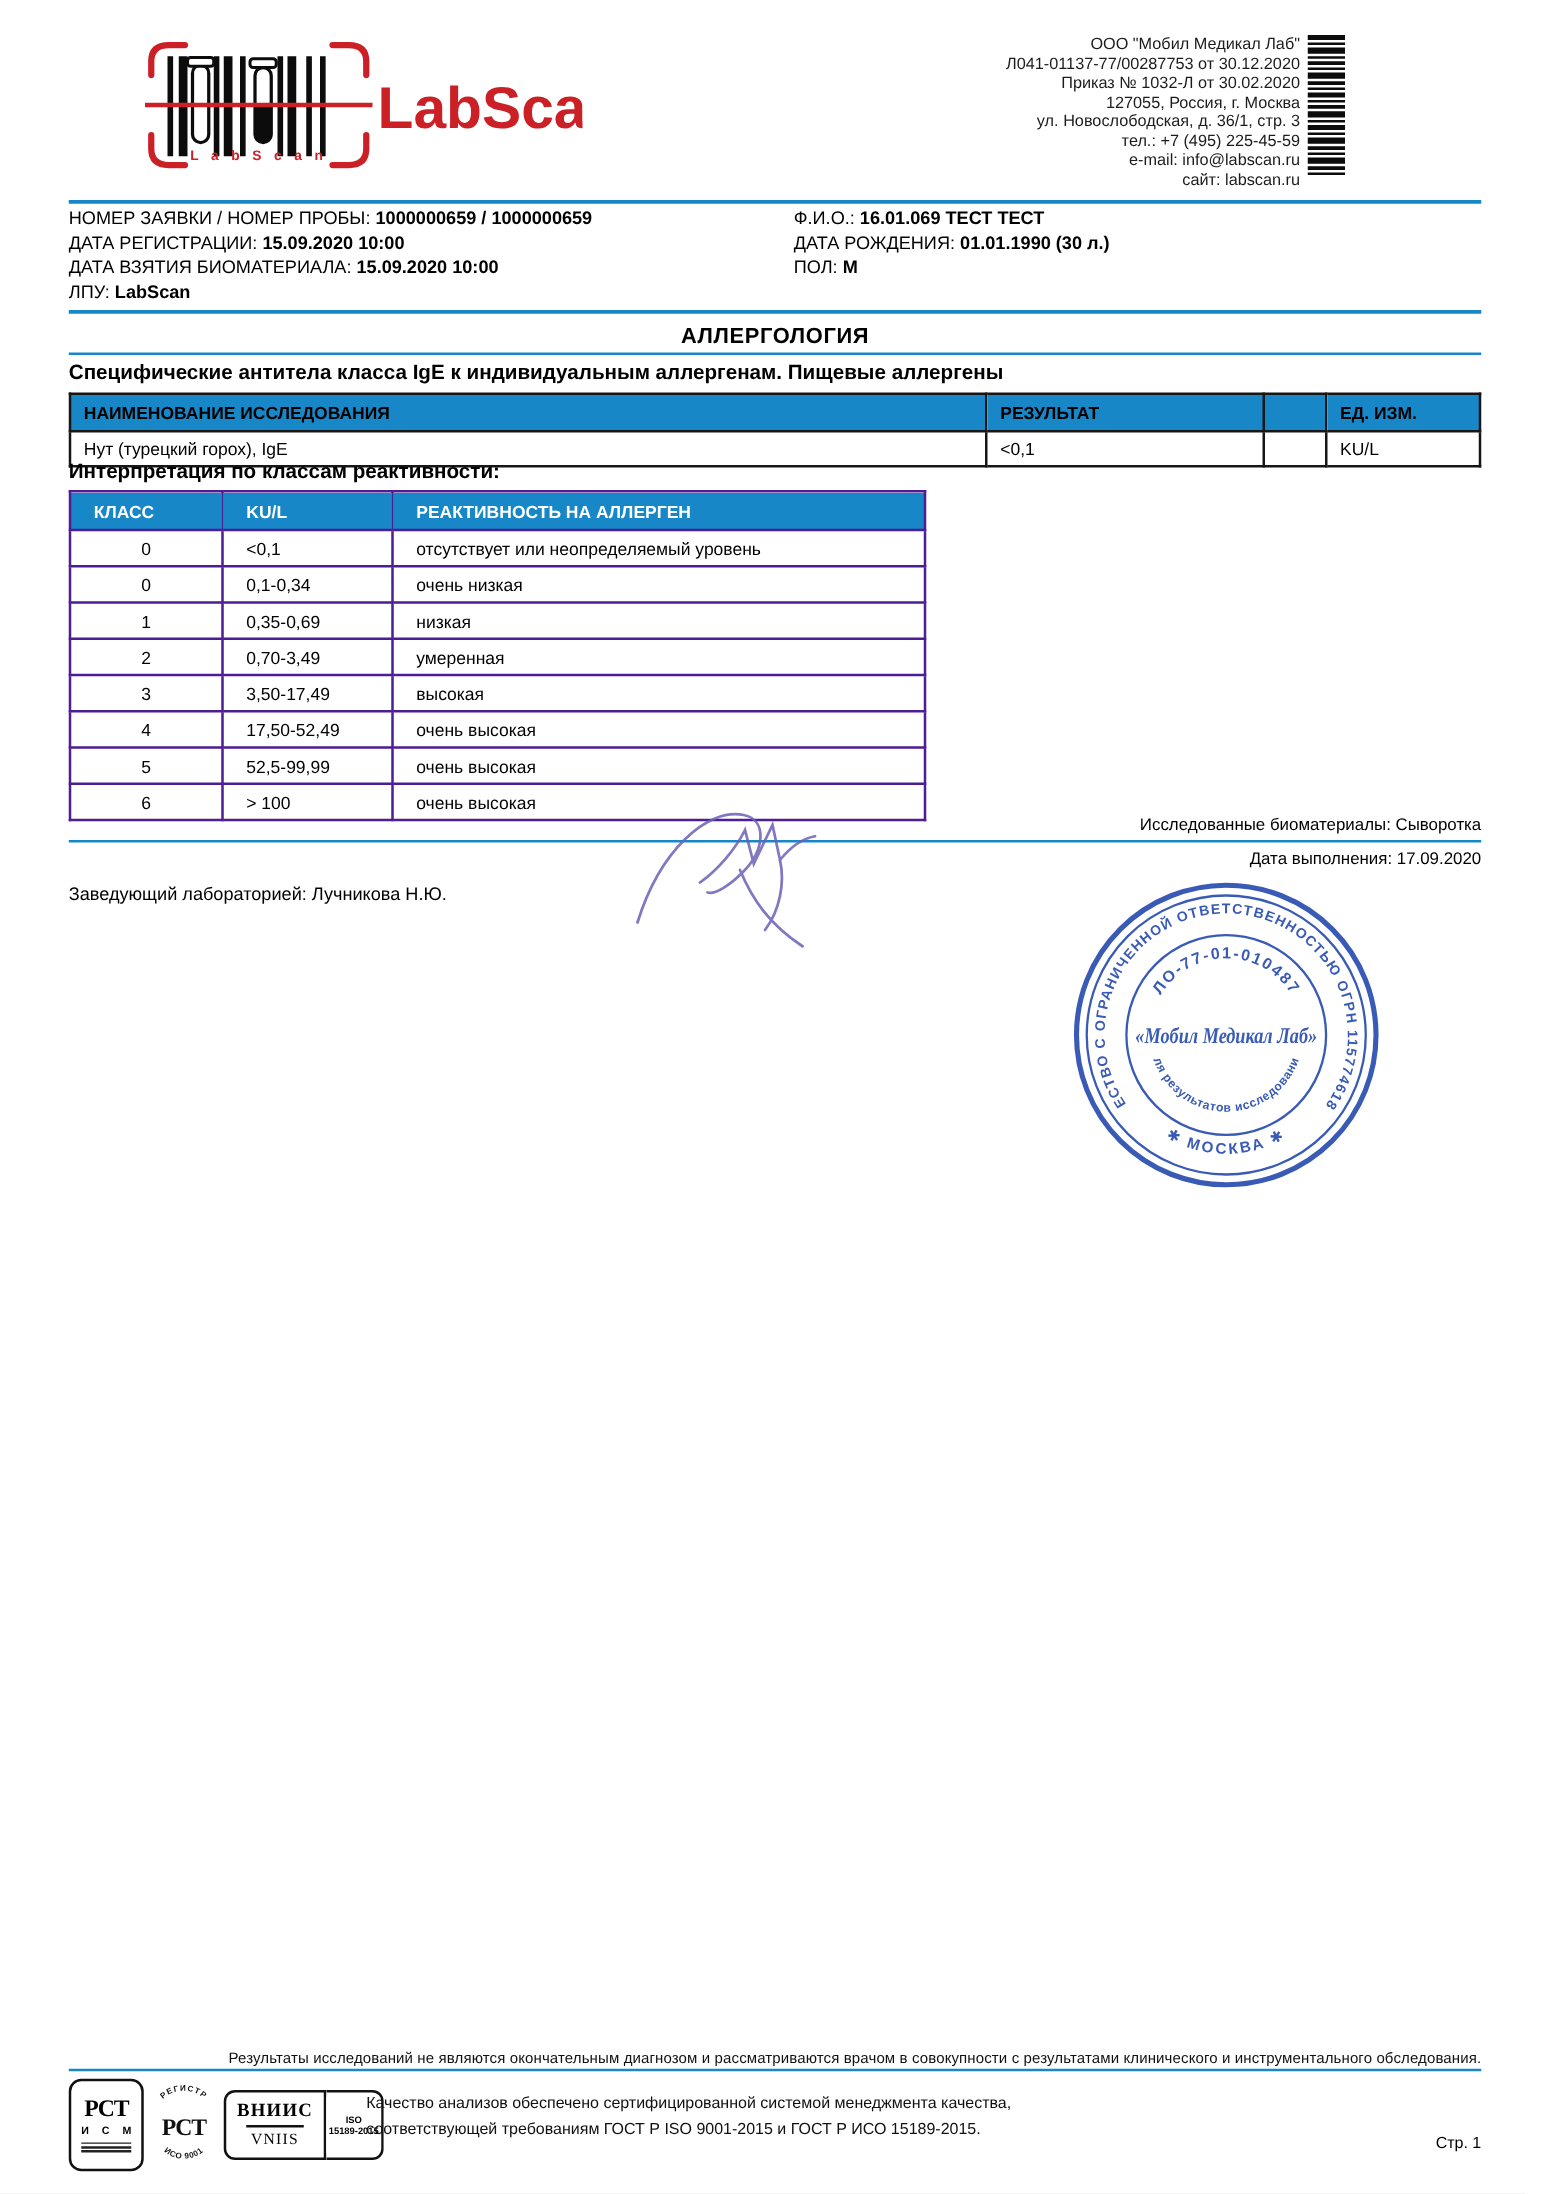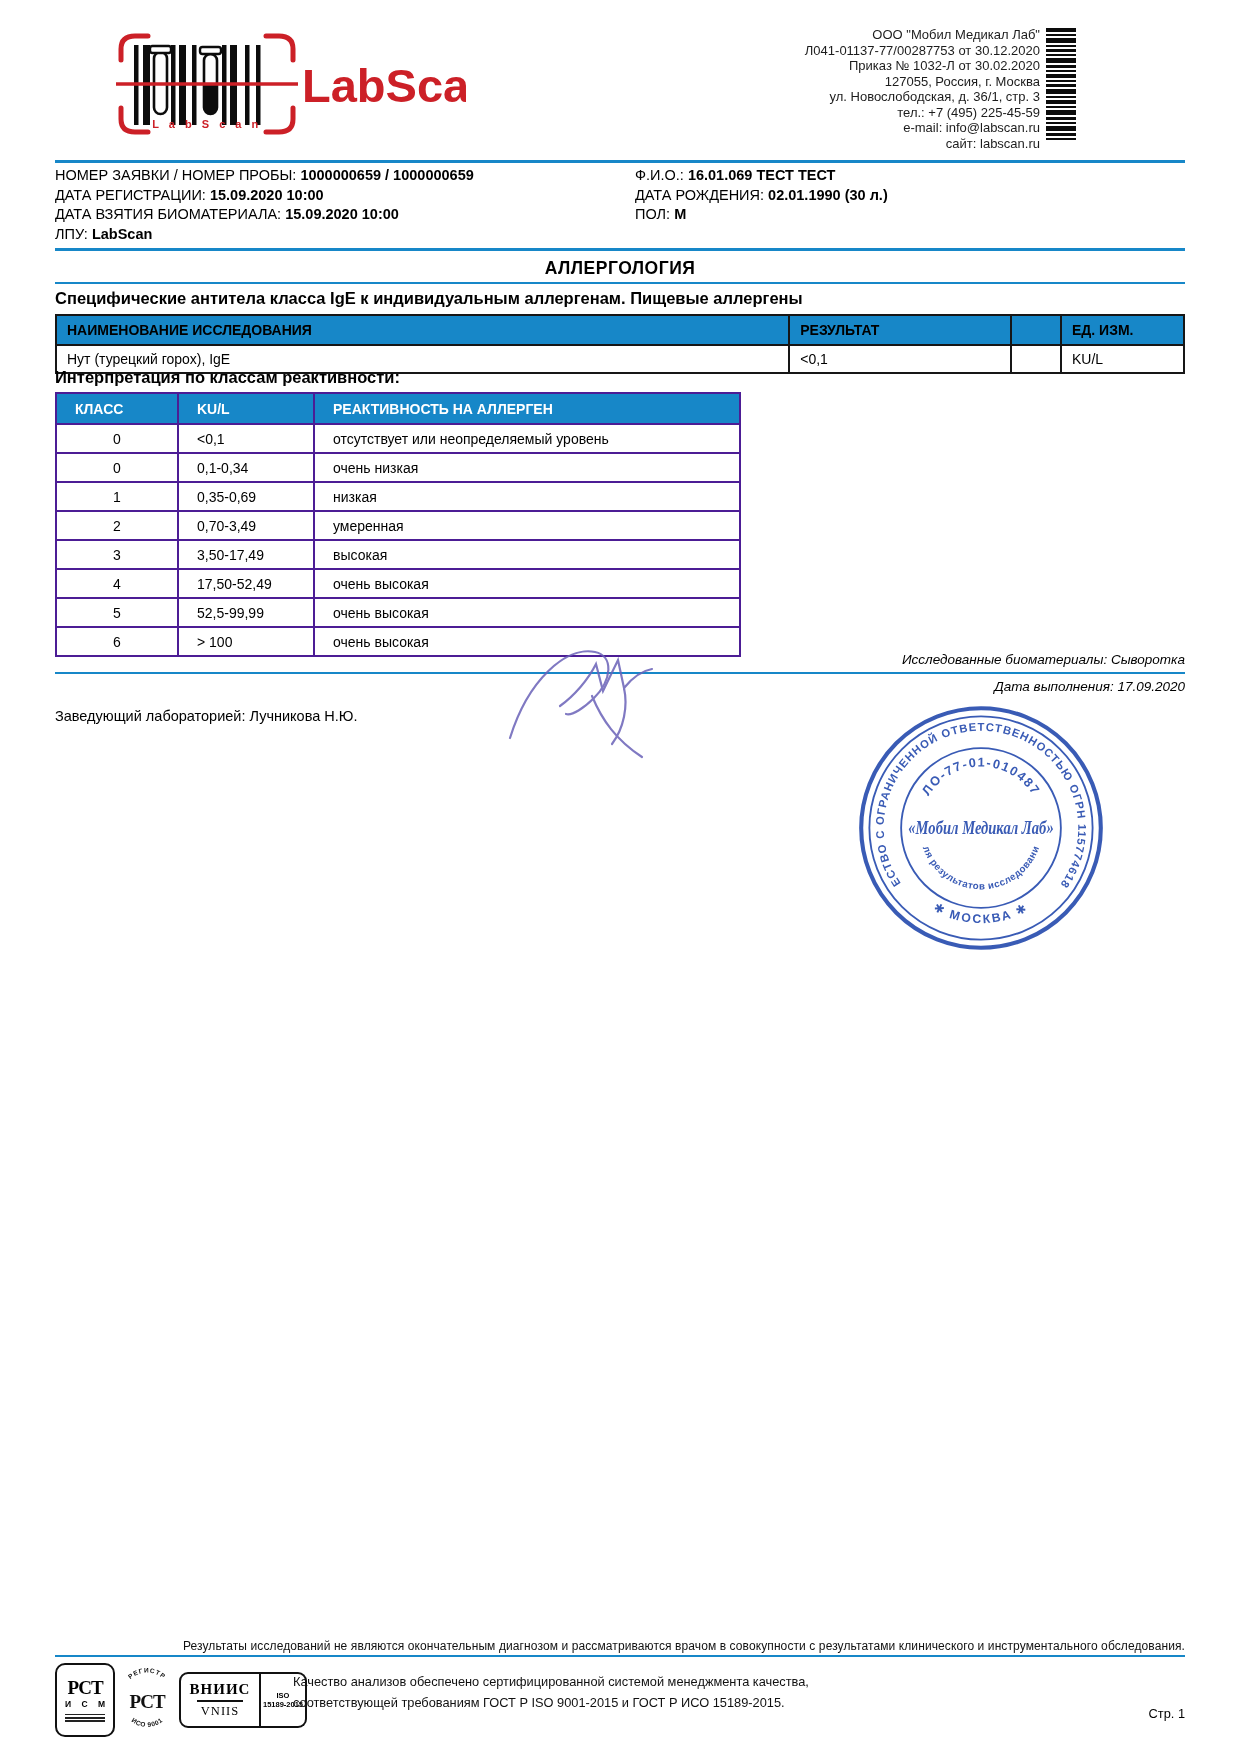--- a/index.html
+++ b/index.html
@@ -23,21 +23,21 @@
   .res-table{left:55px;top:314px;width:1130px;font-size:14px;}
   .res-table th,.res-table td{border:2px solid #161616;padding:2px 4px 2px 10px;text-align:left;overflow:hidden;white-space:nowrap;}
   .res-table th{background:var(--accent-blue,#1787c8);color:#000000;font-weight:bold;height:24px;}
   .res-table td{height:22px;background:#fff;}
   .int-table{left:55px;top:392px;width:684px;font-size:14px;}
   .int-table th,.int-table td{border:2px solid #4c1d95;padding:2px 4px 2px 18px;text-align:left;overflow:hidden;white-space:nowrap;}
   .int-table th{background:var(--accent-blue,#1787c8);color:#fff;font-weight:bold;height:25px;}
   .int-table td{height:23px;background:#fff;}
   .int-table .c-class{text-align:center;padding-left:4px;}
   
-  .right-meta{left:55px;width:1130px;text-align:right;font-size:13.5px;white-space:nowrap;font-style:italic;}
+  .right-meta{left:55px;width:1130px;text-align:right;font-size:13.5px;white-space:nowrap;}
   .lab-head{left:55px;font-size:14.5px;}
   
   .disclaimer{left:55px;width:1130px;top:1639px;text-align:right;font-size:12px;letter-spacing:.1px;white-space:nowrap;color:#111;}
   .badges{left:55px;top:1663px;display:flex;align-items:center;gap:3px;}
   .badge-box{border:2.5px solid #111;border-radius:10px;display:flex;flex-direction:column;align-items:center;justify-content:center;background:#fff;}
   .b1{width:56px;height:70px;}
   .b1 .pct{font-family:"Liberation Serif",serif;font-weight:bold;font-size:19px;letter-spacing:-1px;line-height:19px;}
   .b1 .ism{font-size:8.5px;font-weight:bold;letter-spacing:4px;margin:2px 0 3px 4px;}
   .micro{height:1.6px;background:#222;width:70%;margin:1.6px auto 0;}
   .b3wrap{display:flex;align-items:center;}
@@ -134,21 +134,21 @@
   <div class="abs hline" style="top:160px;height:3px;"></div>
 
   <div class="abs" style="left:55px;top:166px;">
     <div class="inforow"><span>НОМЕР ЗАЯВКИ / НОМЕР ПРОБЫ: </span><b>1000000659 / 1000000659</b></div>
     <div class="inforow"><span>ДАТА РЕГИСТРАЦИИ: </span><b>15.09.2020 10:00</b></div>
     <div class="inforow"><span>ДАТА ВЗЯТИЯ БИОМАТЕРИАЛА: </span><b>15.09.2020 10:00</b></div>
     <div class="inforow"><span>ЛПУ: </span><b>LabScan</b></div>
   </div>
   <div class="abs" style="left:635px;top:166px;">
     <div class="inforow"><span>Ф.И.О.: </span><b>16.01.069 ТЕСТ ТЕСТ</b></div>
-    <div class="inforow"><span>ДАТА РОЖДЕНИЯ: </span><b>02.01.1990 (30 л.)</b></div>
+    <div class="inforow"><span>ДАТА РОЖДЕНИЯ: </span><b>01.01.1990 (30 л.)</b></div>
     <div class="inforow"><span>ПОЛ: </span><b>М</b></div>
   </div>
 
   <div class="abs hline" style="top:248px;height:3px;"></div>
 
   <div class="abs doc-title" style="top:258px;">АЛЛЕРГОЛОГИЯ</div>
   <div class="abs hline" style="top:282px;height:2px;"></div>
   <div class="abs sec-head" style="top:289px;">Специфические антитела класса IgE к индивидуальным аллергенам. Пищевые аллергены</div>
 
   <table class="abs res-table">

